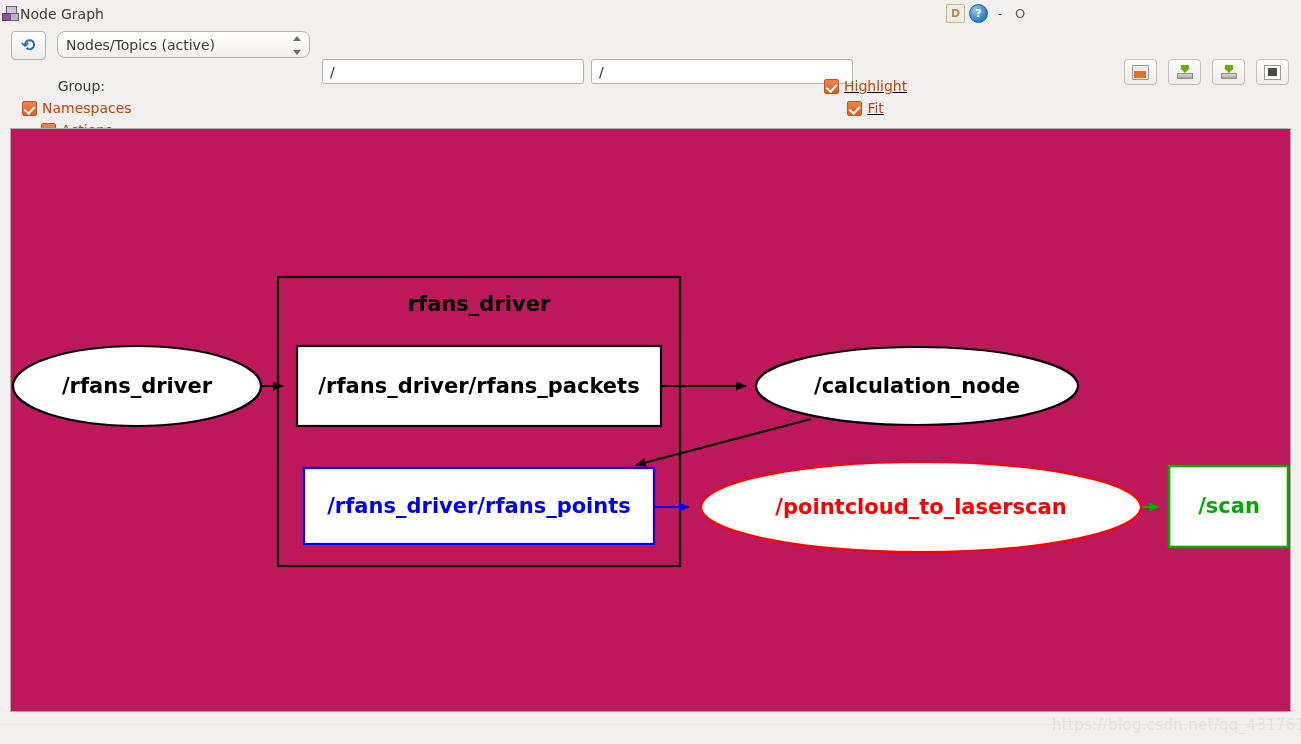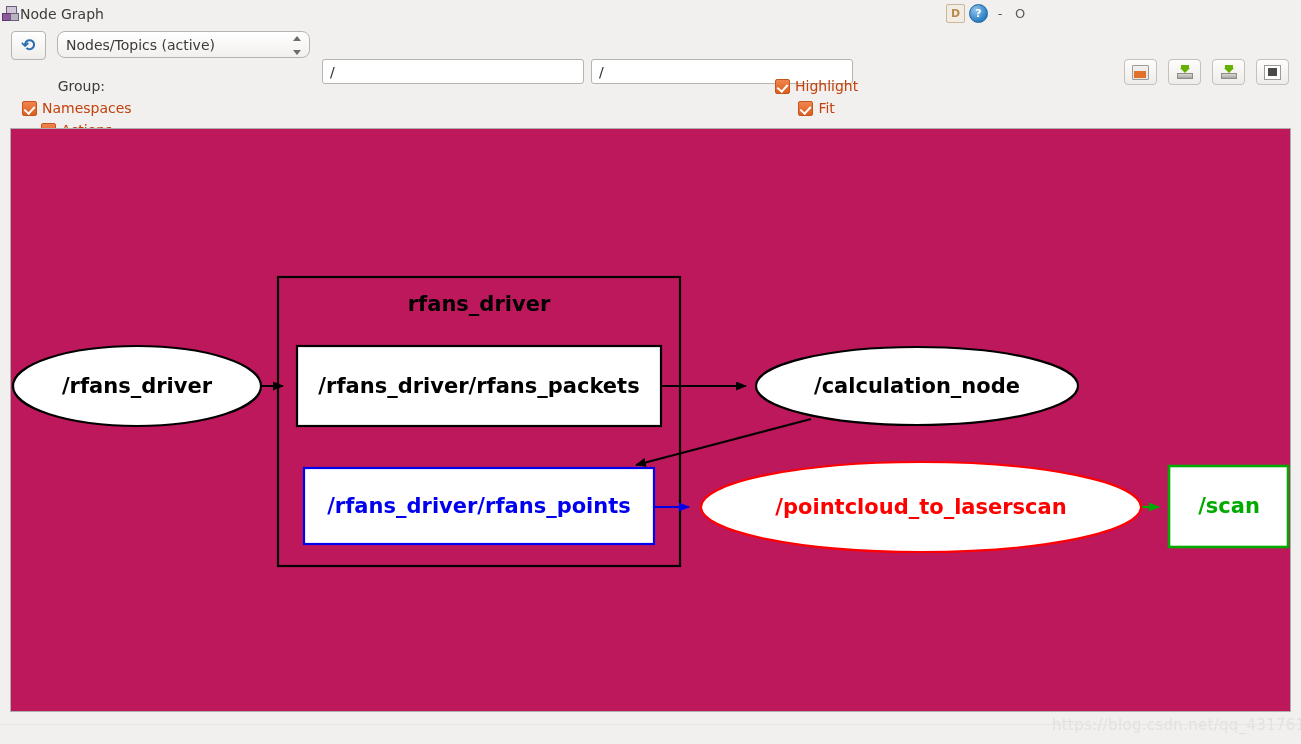--- a/index.html
+++ b/index.html
@@ -415,21 +415,21 @@
         <span class="cbox"></span>
         <span class="cb-text">Actions</span>
       </span>
     </div>
 
     <div class="vsep" id="sep1"></div>
 
 
     <div class="vsep" id="sep2"></div>
 
-    <div class="cb-group" style="left:775px;">
+    <div class="cb-group" style="left:824px;text-decoration:underline;">
       <span class="cb-item">
         <span class="cbox"></span>
         <span class="cb-text">Highlight</span>
       </span>
       <span class="cb-item">
         <span class="cbox"></span>
         <span class="cb-text">Fit</span>
       </span>
     </div>
 

